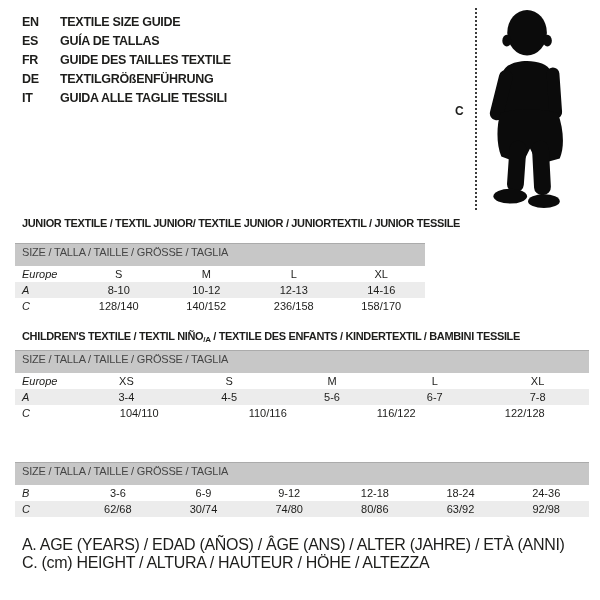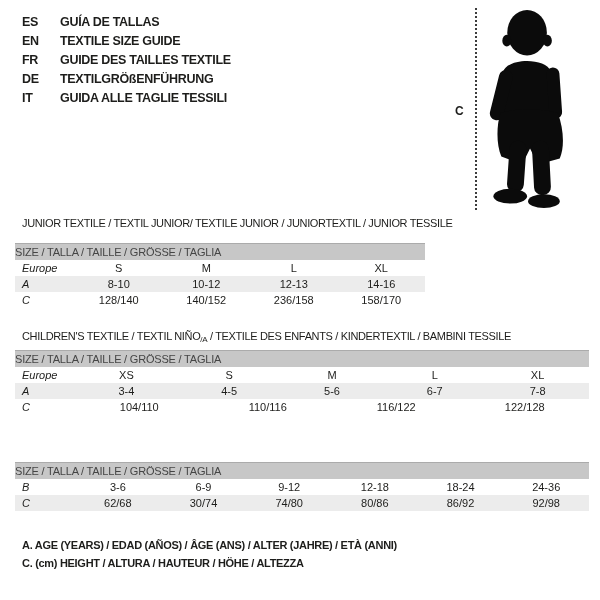--- a/index.html
+++ b/index.html
@@ -20,52 +20,52 @@
   .lang-row{display:flex;height:19px;line-height:19px;
     font-weight:bold;font-size:12.5px;letter-spacing:-0.3px;}
   .lang-code{width:38px;}
   
   .dotted-line{position:absolute;left:475px;top:8px;height:202px;width:0;
     border-left:2px dotted #3c3c3c;}
   .figure-label{position:absolute;left:455px;top:104px;
     font-weight:bold;font-size:12px;}
   .baby-svg{position:absolute;left:470px;top:2px;}
   
-  .tbl-title{position:absolute;left:22px;font-weight:normal;font-size:11px;
+  .tbl-title{position:absolute;left:22px;font-weight:bold;font-size:11px;
     letter-spacing:-0.35px;white-space:nowrap;}
   .tbl-title .subscript{font-size:8px;vertical-align:-2px;}
   .tbl{position:absolute;left:15px;}
-  .size-bar{height:17px;background:var(--header-bar);
+  .size-bar{height:23px;background:var(--header-bar);
     border-top:1px solid #ababab;
-    font-size:11px;line-height:16px;color:var(--bar-text);
+    padding-left:7px;font-size:11px;line-height:16px;color:var(--bar-text);
     letter-spacing:-0.2px;}
   .trow{display:flex;height:16px;font-size:11px;line-height:16px;}
   .trow.stripe{background:var(--row-stripe);}
   .tlabel{width:60px;padding-left:7px;font-style:italic;}
   .tcell{flex:1;text-align:center;}
   #t1{top:243px;width:410px;} #t1-title{top:217px;}
   #t2{top:350px;width:574px;} #t2-title{top:330px;}
   #t3{top:462px;width:574px;}
   #t3-title{top:424px;line-height:17px;}
   
   .legend{position:absolute;left:22px;top:536px;}
-  .legend-line{height:18px;line-height:18px;font-weight:bold;font-size:11px;
+  .legend-line{height:18px;line-height:18px;font-weight:normal;font-size:16px;
     letter-spacing:-0.3px;white-space:nowrap;}
 </style>
 </head>
 <body>
 
 <div class="lang-block">
   <div class="lang-row">
+    <span class="lang-code">EN</span>
+    <span>TEXTILE SIZE GUIDE</span>
+  </div>
+  <div class="lang-row">
     <span class="lang-code">ES</span>
     <span>GUÍA DE TALLAS</span>
-  </div>
-  <div class="lang-row">
-    <span class="lang-code">EN</span>
-    <span>TEXTILE SIZE GUIDE</span>
   </div>
   <div class="lang-row">
     <span class="lang-code">FR</span>
     <span>GUIDE DES TAILLES TEXTILE</span>
   </div>
   <div class="lang-row">
     <span class="lang-code">DE</span>
     <span>TEXTILGRÖßENFÜHRUNG</span>
   </div>
   <div class="lang-row">
@@ -160,21 +160,21 @@
     <span class="tcell">12-18</span>
     <span class="tcell">18-24</span>
     <span class="tcell">24-36</span>
   </div>
   <div class="trow stripe">
     <span class="tlabel">C</span>
     <span class="tcell">62/68</span>
     <span class="tcell">30/74</span>
     <span class="tcell">74/80</span>
     <span class="tcell">80/86</span>
-    <span class="tcell">86/92</span>
+    <span class="tcell">63/92</span>
     <span class="tcell">92/98</span>
   </div>
 </div>
 
 <div class="legend">
   <div class="legend-line">A. AGE (YEARS) / EDAD (AÑOS) / ÂGE (ANS) / ALTER (JAHRE) / ETÀ (ANNI)</div>
   <div class="legend-line">C. (cm) HEIGHT / ALTURA / HAUTEUR / HÖHE / ALTEZZA</div>
 </div>
 
 </body></html>

